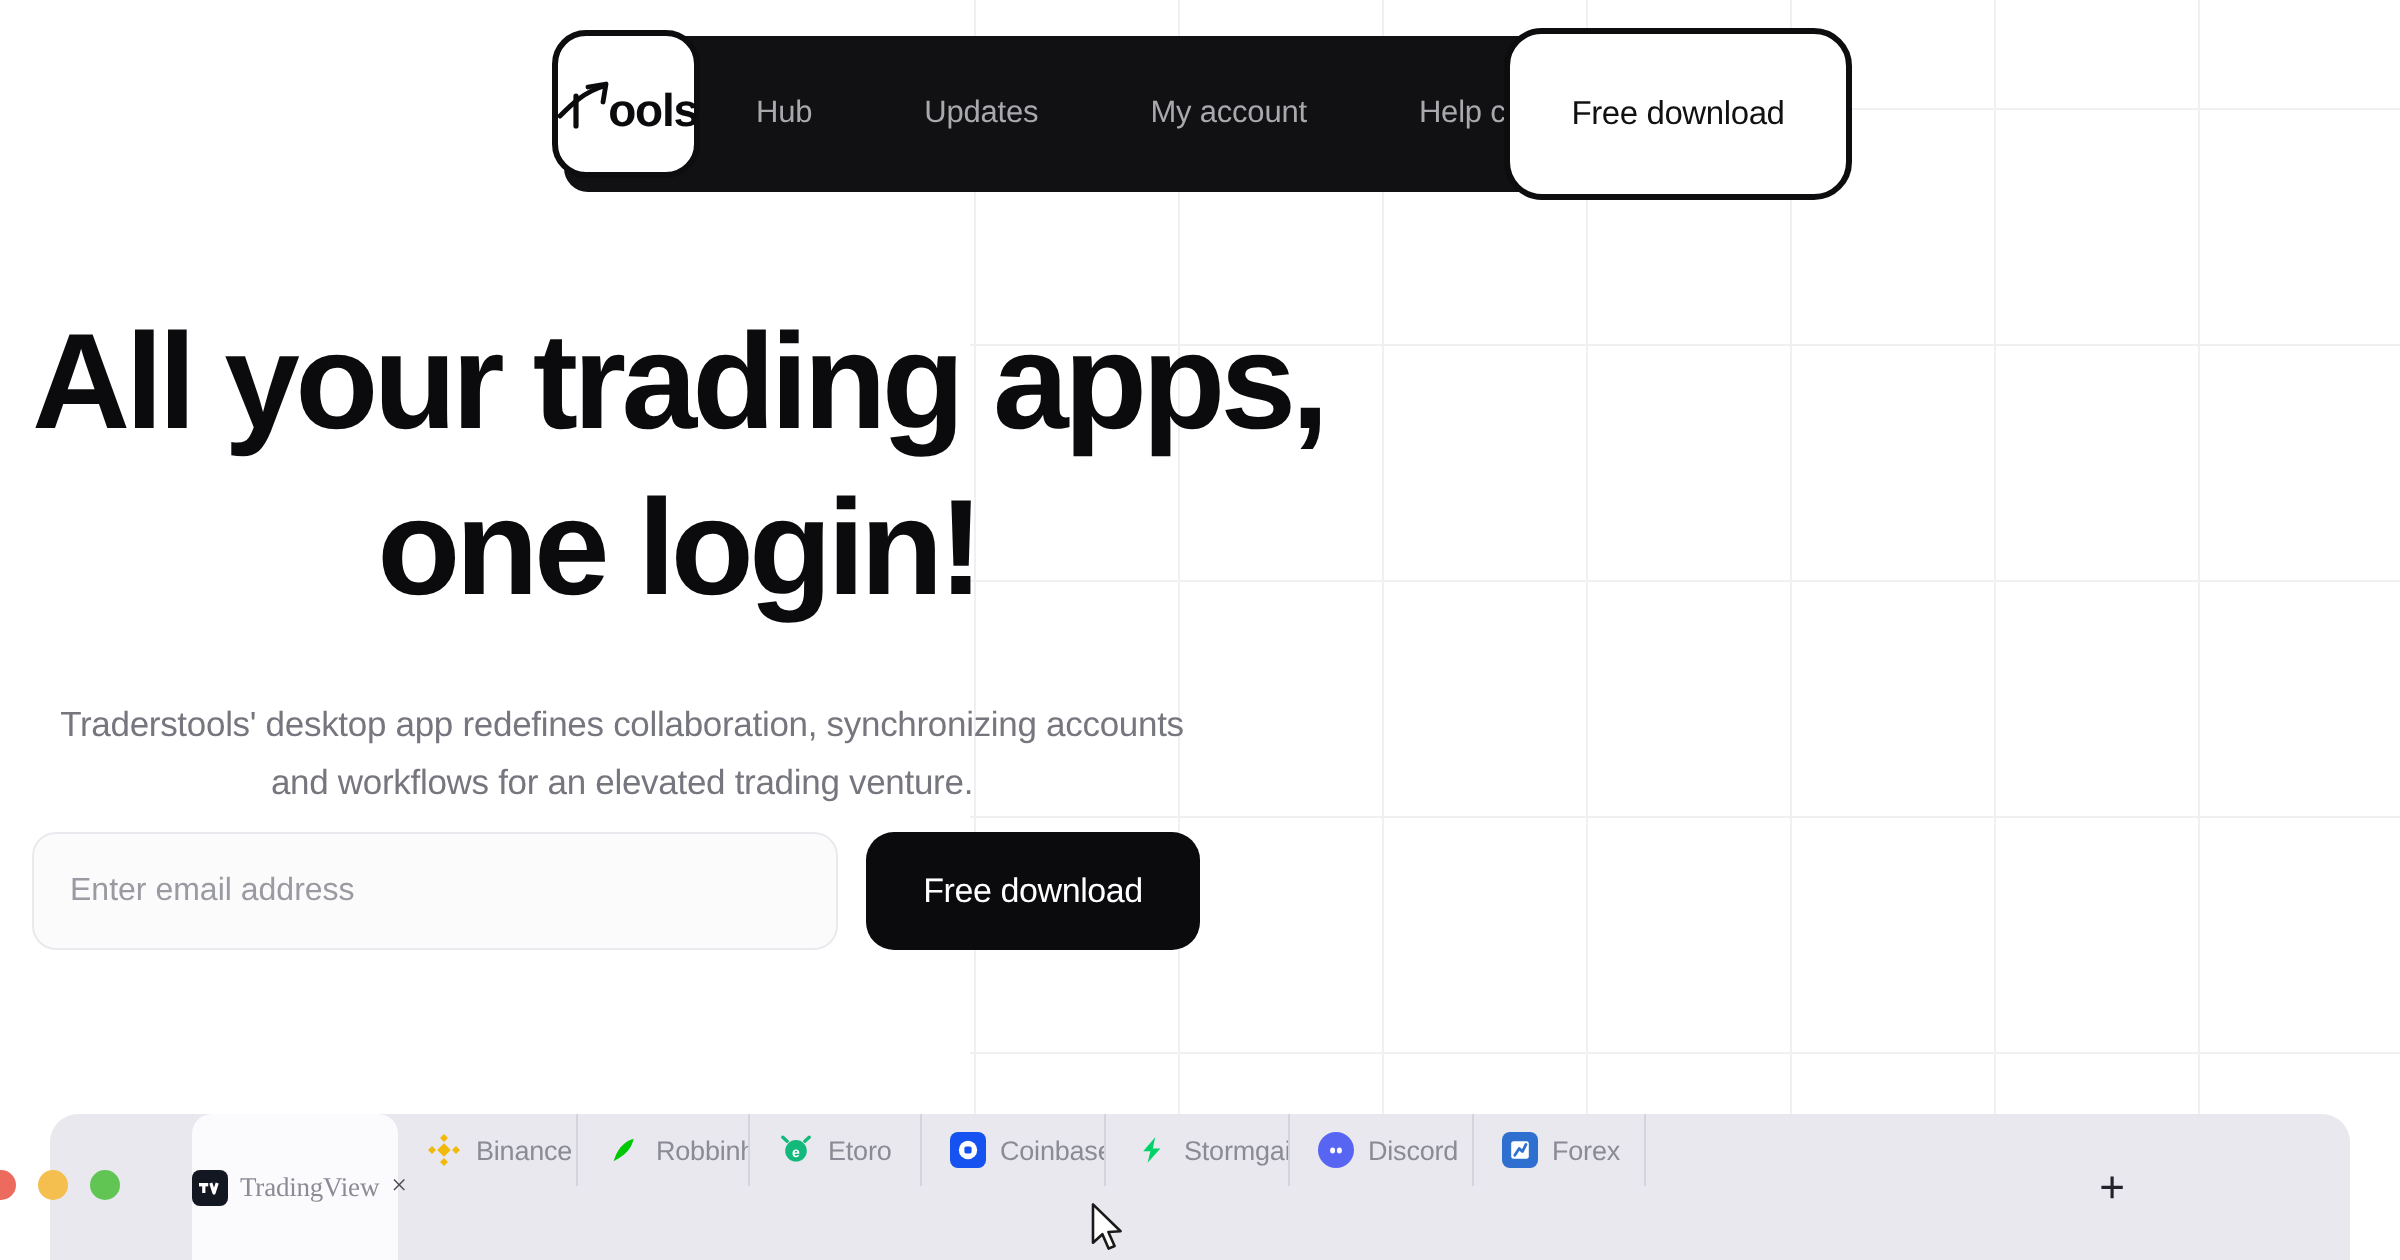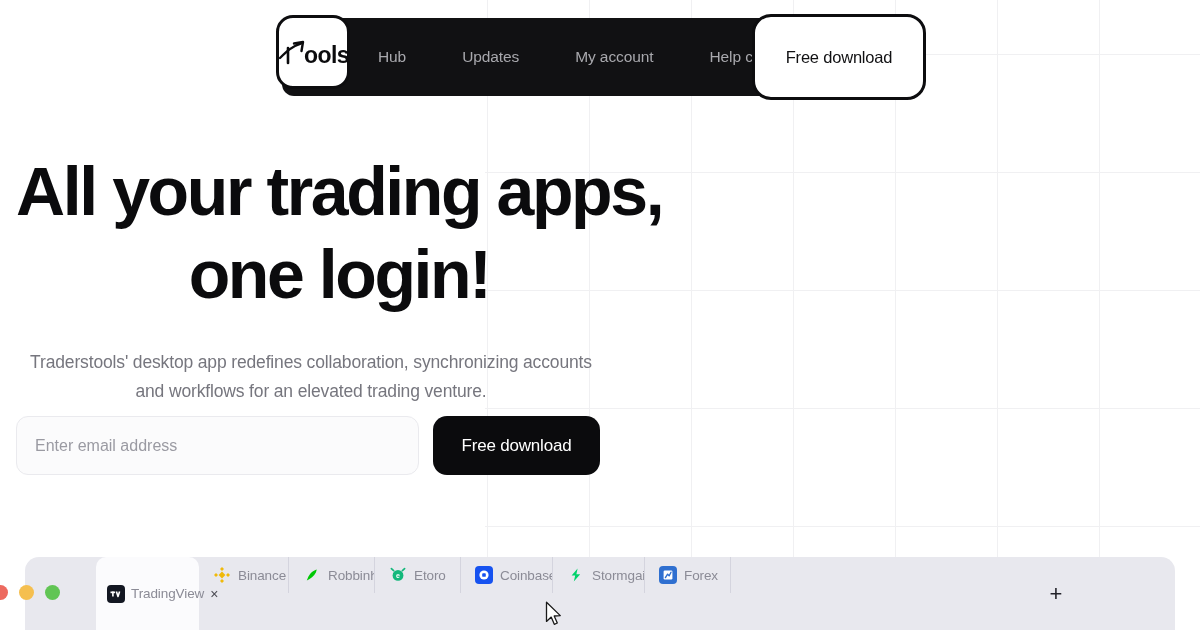--- a/index.html
+++ b/index.html
@@ -145,23 +145,24 @@
   .light.yellow { background:#f5bf4f; }
   .light.green { background:#61c554; }
 
   #active-tab {
     position:absolute;
     left:96px; top:557px;
     width:103px; height:73px;
     background:#fbfbfd;
     border-radius:10px 10px 0 0;
     display:flex; align-items:center;
-    padding:0 11px;
+    padding:0 0;
     gap:6px;
     z-index:6;
+    font-family:Liberation Serif, serif;
   }
   #tab-strip {
     position:absolute;
     left:199px; top:557px;
     height:73px;
     display:flex; 
     z-index:5;
   }
   .tab {
     display:flex; align-items:center;
@@ -318,20 +319,29 @@
 
   <div class="tab" style="width:92px">
     <span class="fav">
       <svg width="16" height="16" viewBox="0 0 16 16" aria-hidden="true">
         <path d="M9.6 1.6 L3.6 8.6 L7.2 8.6 L5.8 14.4 L12.2 7.2 L8.4 7.2 Z" fill="#00d26a"></path>
       </svg>
     </span>
     <span class="tab-label">Stormgain</span>
   </div>
 
+  <div class="tab" style="width:92px">
+    <span class="fav" style="background:#5865f2;border-radius:50%;">
+      <svg width="12" height="12" viewBox="0 0 12 12" aria-hidden="true">
+        <ellipse cx="4.3" cy="6.2" rx="1.25" ry="1.5" fill="#fff"></ellipse>
+        <ellipse cx="7.7" cy="6.2" rx="1.25" ry="1.5" fill="#fff"></ellipse>
+      </svg>
+    </span>
+    <span class="tab-label">Discord</span>
+  </div>
 
 
 
   <div class="tab" style="width:86px">
     <span class="fav" style="background:#2f6fd0;">
       <svg width="12" height="12" viewBox="0 0 12 12" aria-hidden="true">
         <rect x="1.6" y="1.6" width="8.8" height="8.8" rx="1.2" fill="#fff"></rect>
         <path d="M3.4 8.6 L5.6 5.2 L7.2 6.8 L9 3.2" stroke="#2f6fd0" stroke-width="1.4" fill="none" stroke-linecap="round" stroke-linejoin="round"></path>
       </svg>
     </span>

